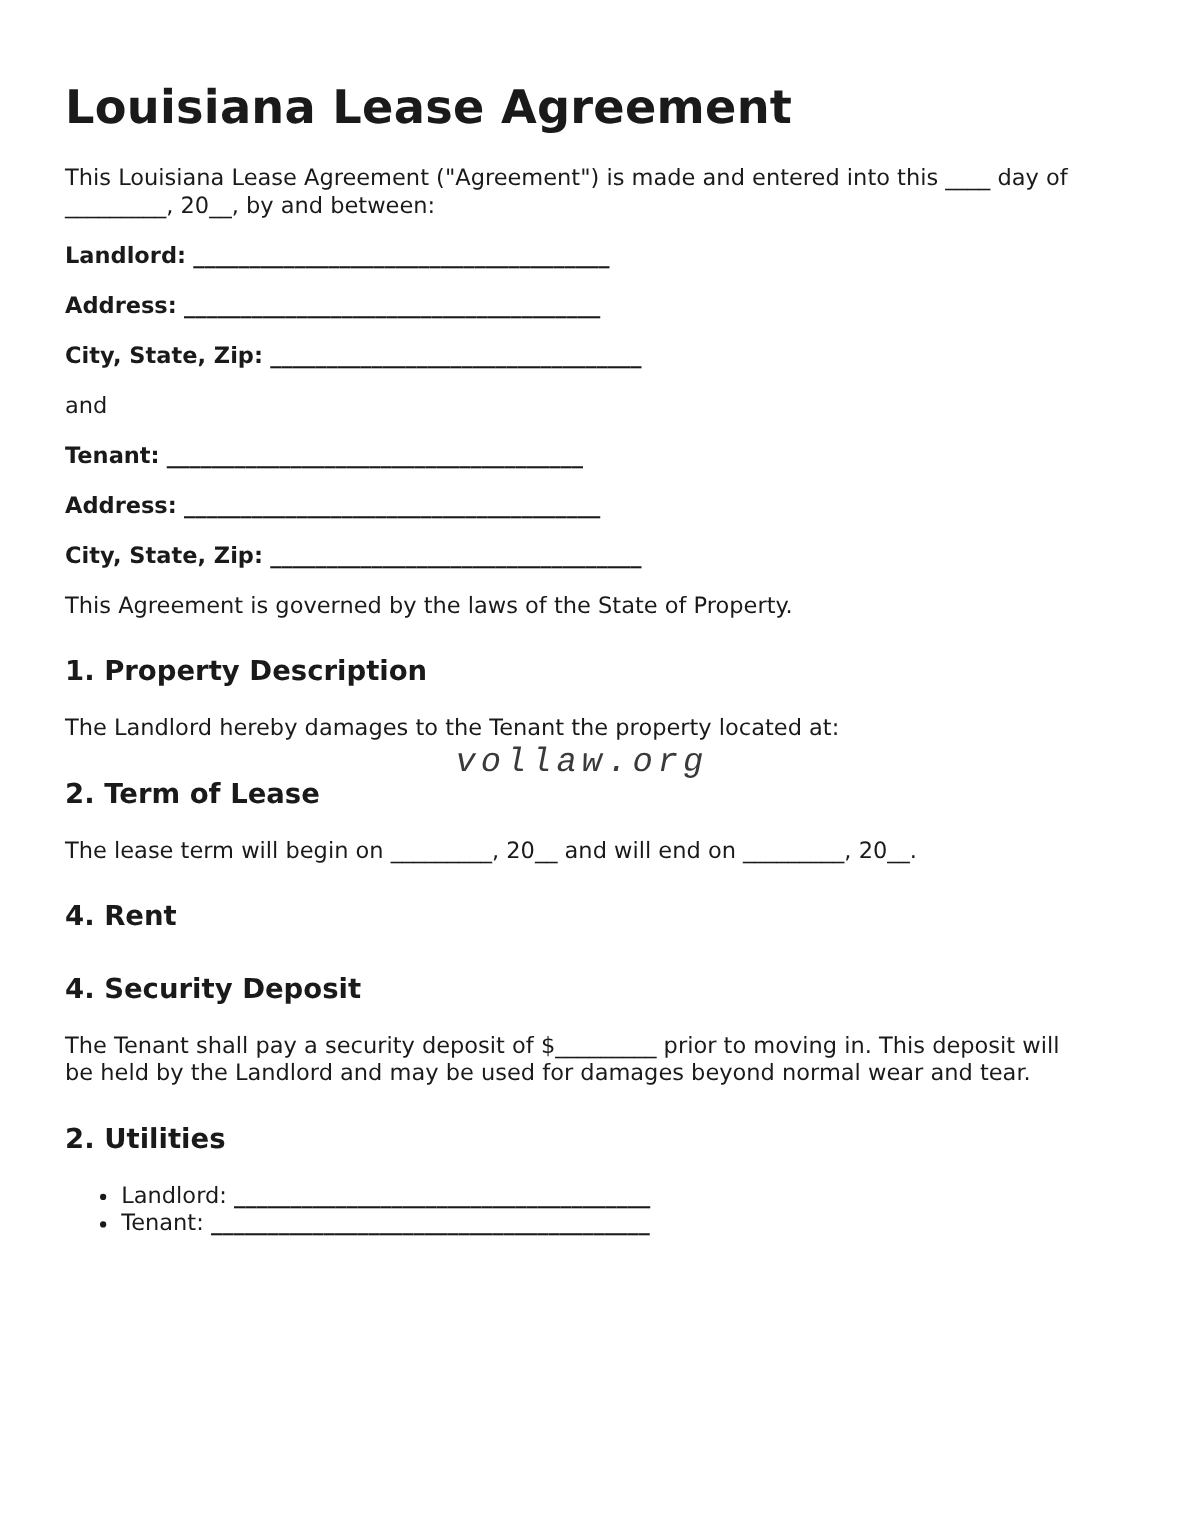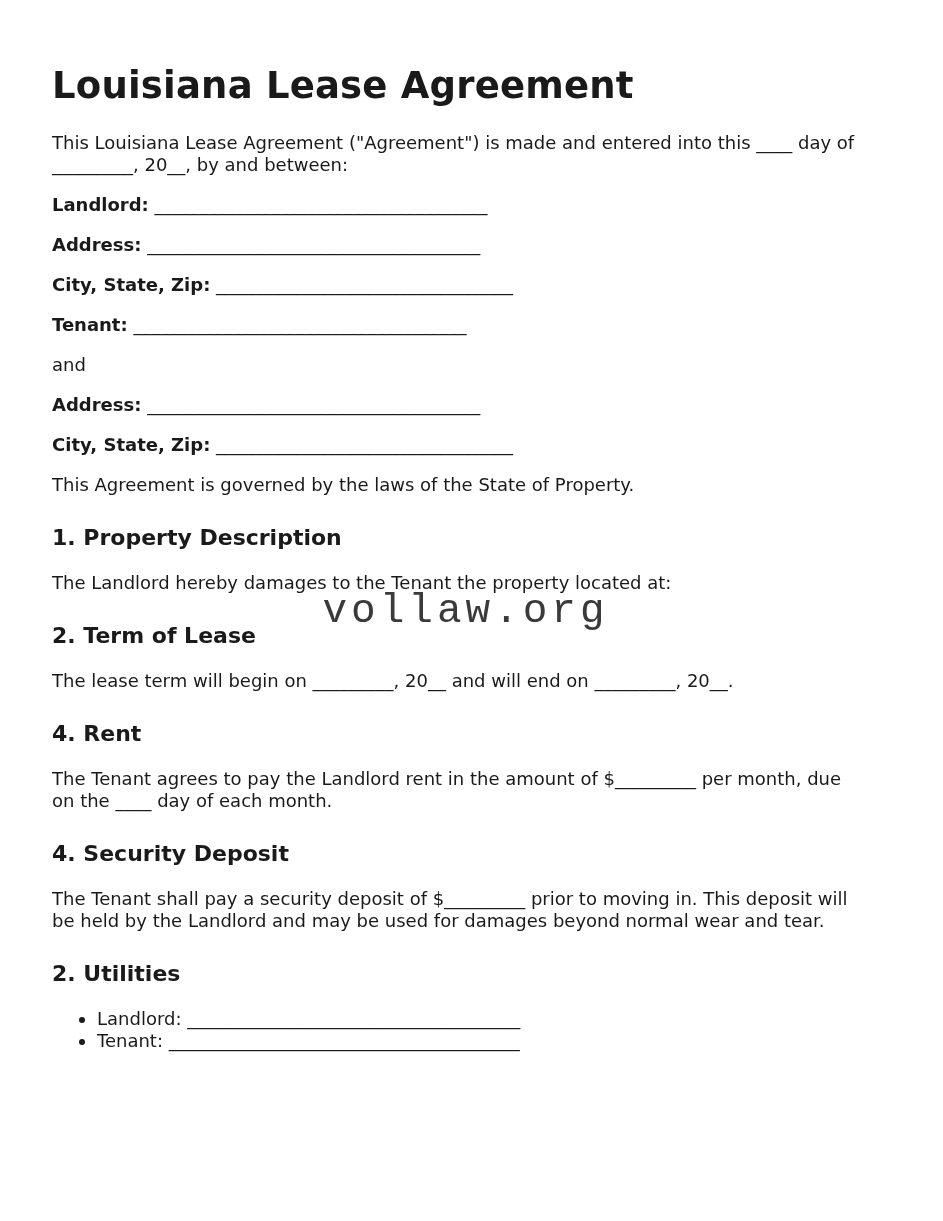--- a/index.html
+++ b/index.html
@@ -36,79 +36,78 @@
     font-size: 22px;
     line-height: 32px;
     font-weight: bold;
     margin: 26px 0 18px 0;
   }
   p {
     margin: 18px 0;
     white-space: pre-line;
   }
   .field-label { font-weight: bold; }
-  .blank { font-weight: normal; margin-top: 28px; }
+  .blank { font-weight: bold; margin-top: 28px; }
   ul.utilities-list {
     margin: 18px 0;
     padding-left: 45px;
     list-style: disc;
   }
   ul.utilities-list li {
     margin: 0;
     line-height: 22px;
   }
   .watermark {
     position: absolute;
     left: 50%;
     top: 50%;
     transform: translate(-50%, -50%);
     font-family: "Liberation Mono", "DejaVu Sans Mono", monospace;
-    font-size: 41px;
+    font-size: 27px;
     letter-spacing: 4px;
     color: var(--watermark);
     white-space: nowrap;
     pointer-events: none;
     z-index: 2;
+    font-style: italic;
   }
 </style>
 </head>
 <body>
 
 <div class="page">
 
   <h1 class="doc-title">Louisiana Lease Agreement</h1>
 
   <p>This Louisiana Lease Agreement ("Agreement") is made and entered into this ____ day of
 _________, 20__, by and between:</p>
 
   <p><span class="field-label">Landlord:</span> <span class="blank">_____________________________________</span></p>
 
   <p><span class="field-label">Address:</span> <span class="blank">_____________________________________</span></p>
 
   <p><span class="field-label">City, State, Zip:</span> <span class="blank">_________________________________</span></p>
 
+  <p>and</p>
+
   <p><span class="field-label">Tenant:</span> <span class="blank">_____________________________________</span></p>
-
-  <p>and</p>
 
   <p><span class="field-label">Address:</span> <span class="blank">_____________________________________</span></p>
 
   <p><span class="field-label">City, State, Zip:</span> <span class="blank">_________________________________</span></p>
 
   <p>This Agreement is governed by the laws of the State of Property.</p>
 
   <h2 class="section-heading">1. Property Description</h2>
   <p>The Landlord hereby damages to the Tenant the property located at:</p>
 
   <h2 class="section-heading">2. Term of Lease</h2>
   <p>The lease term will begin on _________, 20__ and will end on _________, 20__.</p>
 
   <h2 class="section-heading">4. Rent</h2>
-  <p>The Tenant agrees to pay the Landlord rent in the amount of $_________ per month, due
-on the ____ day of each month.</p>
 
   <h2 class="section-heading">4. Security Deposit</h2>
   <p>The Tenant shall pay a security deposit of $_________ prior to moving in. This deposit will
 be held by the Landlord and may be used for damages beyond normal wear and tear.</p>
 
   <h2 class="section-heading">2. Utilities</h2>
 
   <ul class="utilities-list">
     <li><span>Landlord:</span> <span class="blank">_____________________________________</span></li>
     <li><span>Tenant:</span> <span class="blank">_______________________________________</span></li>

